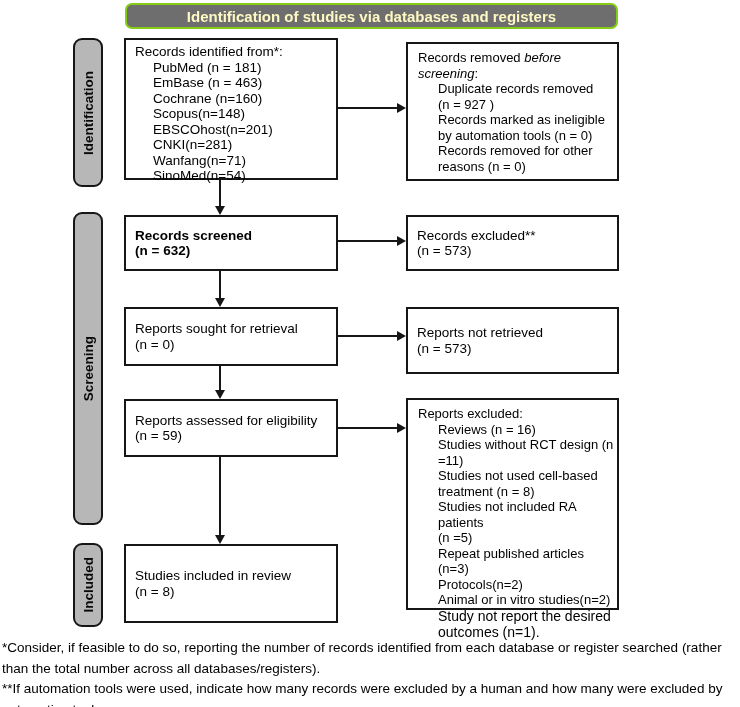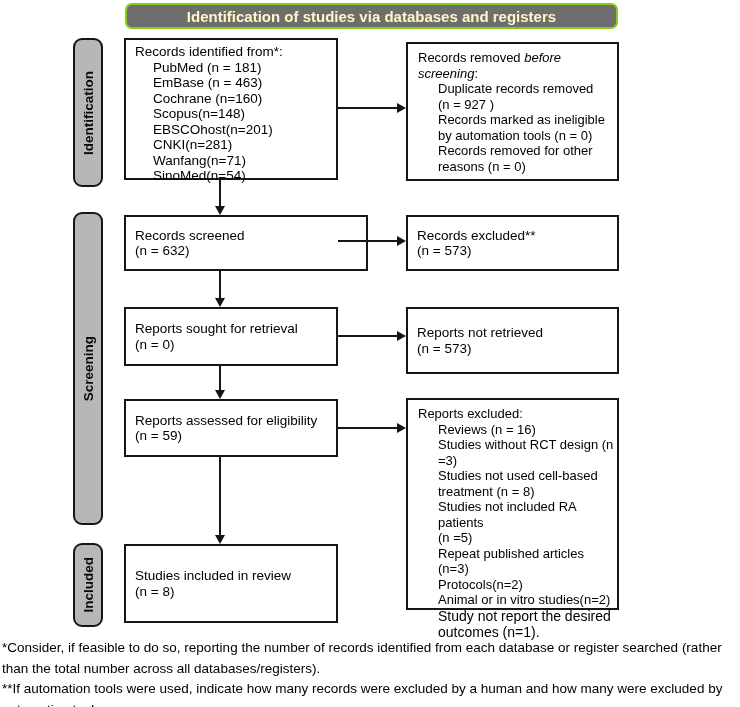--- a/index.html
+++ b/index.html
@@ -80,21 +80,21 @@
     <div class="title"><span>Records removed </span><span class="it">before
 screening</span><span>:</span></div>
     <div class="item">Duplicate records removed
 (n = 927 )</div>
     <div class="item">Records marked as ineligible
 by automation tools (n = 0)</div>
     <div class="item">Records removed for other
 reasons (n = 0)</div>
   </div>
 
-  <div class="fbox center2" style="left:124px; top:215px; width:244px; height:56px;">
+  <div class="fbox center2" style="left:124px; top:215px; width:214px; height:56px;font-weight:bold;">
     <div>Records screened</div>
     <div>(n = 632)</div>
   </div>
   <div class="fbox center2" style="left:406px; top:215px; width:213px; height:56px;">
     <div>Records excluded**</div>
     <div>(n = 573)</div>
   </div>
 
   <div class="fbox center2" style="left:124px; top:307px; width:214px; height:59px;">
     <div>Reports sought for retrieval</div>
@@ -106,21 +106,21 @@
   </div>
 
   <div class="fbox center2" style="left:124px; top:399px; width:214px; height:58px;">
     <div>Reports assessed for eligibility</div>
     <div>(n = 59)</div>
   </div>
   <div class="fbox rightbig" style="left:406px; top:398px; width:213px; height:212px; padding-top:6px;">
     <div class="title">Reports excluded:</div>
     <div class="item">Reviews (n = 16)</div>
     <div class="item">Studies without RCT design (n
-=3)</div>
+=11)</div>
     <div class="item">Studies not used cell-based
 treatment (n = 8)</div>
     <div class="item">Studies not included RA patients
 (n =5)</div>
     <div class="item">Repeat published articles (n=3)</div>
     <div class="item">Protocols(n=2)</div>
     <div class="item">Animal or in vitro studies(n=2)</div>
     <div class="item lastbig">Study not report the desired
 outcomes (n=1).</div>
   </div>

